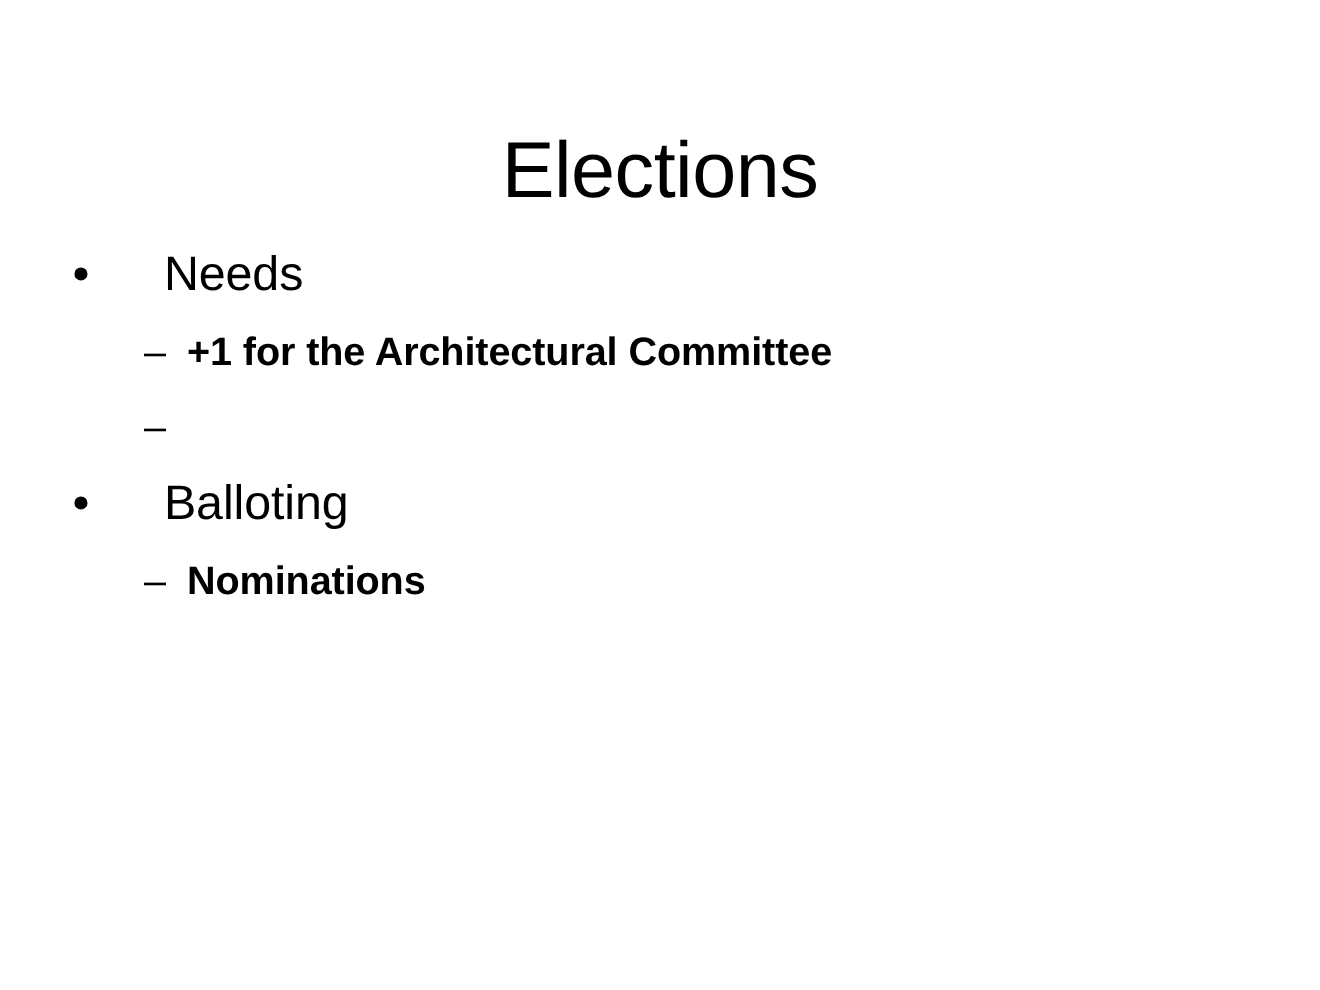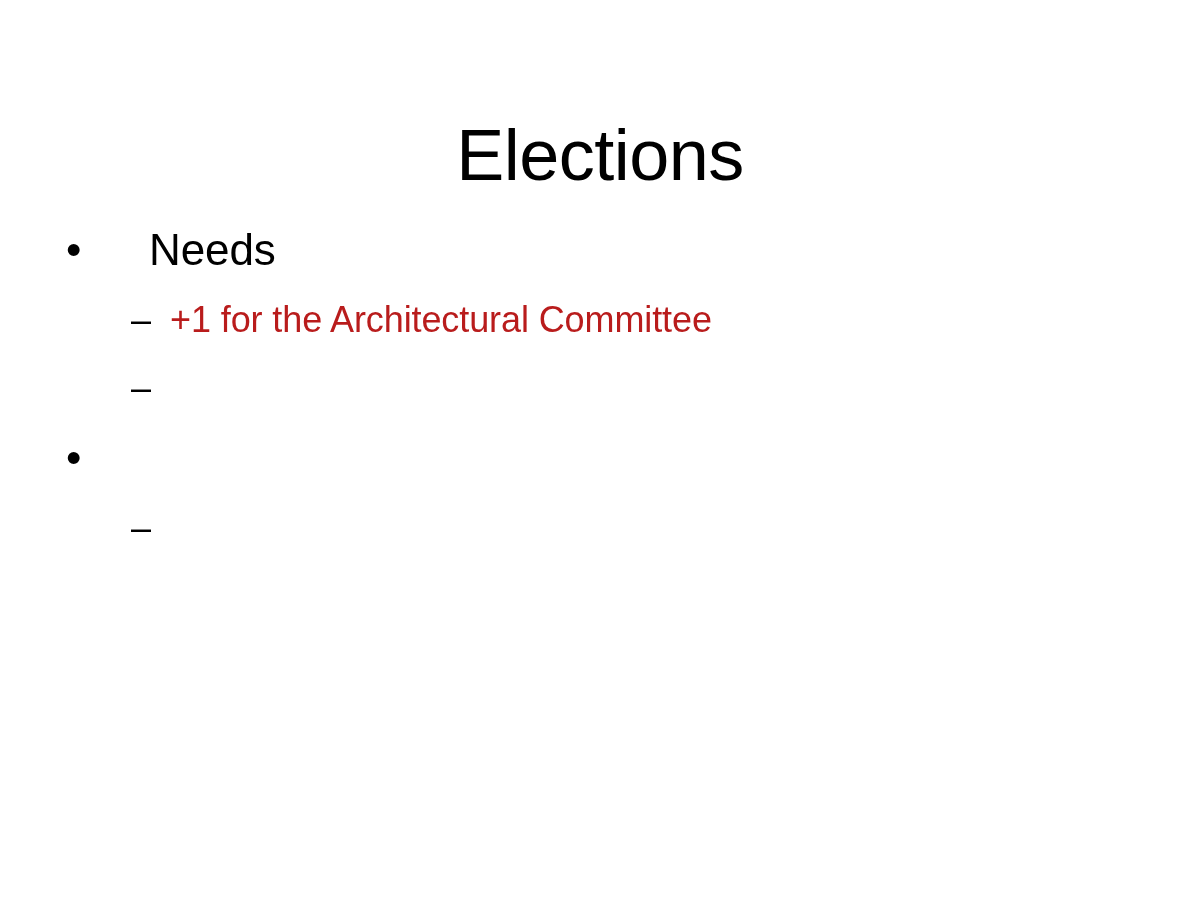--- a/index.html
+++ b/index.html
@@ -83,21 +83,22 @@
     width: 39px;
     font-size: 36px;
     line-height: 68px;
     color: #000000;
   }
   .level-2 .bullet-text {
     flex: 0 0 auto;
     font-size: 36px;
     line-height: 68px;
     letter-spacing: -0.1px;
-    color: #b91c1c;
+    color: #000000;
+    font-weight: bold;
   }
 </style>
 </head>
 <body>
 
 <div class="slide">
 
   <h1 class="slide-title">Elections</h1>
 
   <div class="body-list">
@@ -111,20 +112,22 @@
       <span class="marker">–</span>
       <span class="bullet-text">+1 for the Architectural Committee</span>
     </div>
 
     <div class="bullet-row level-2">
       <span class="marker">–</span>
     </div>
 
     <div class="bullet-row level-1">
       <span class="marker">•</span>
+      <span class="bullet-text">Balloting</span>
     </div>
 
     <div class="bullet-row level-2">
       <span class="marker">–</span>
+      <span class="bullet-text">Nominations</span>
     </div>
 
   </div>
 </div>
 
 </body></html>

